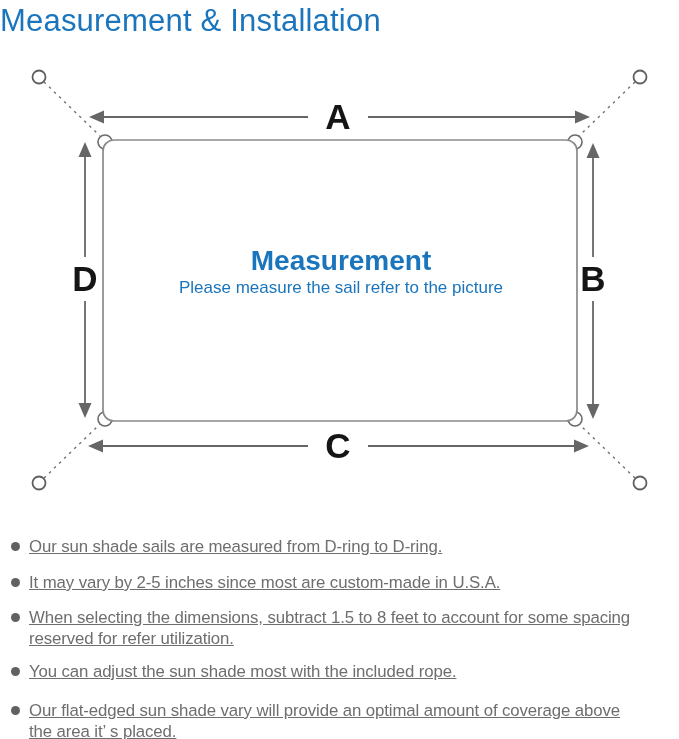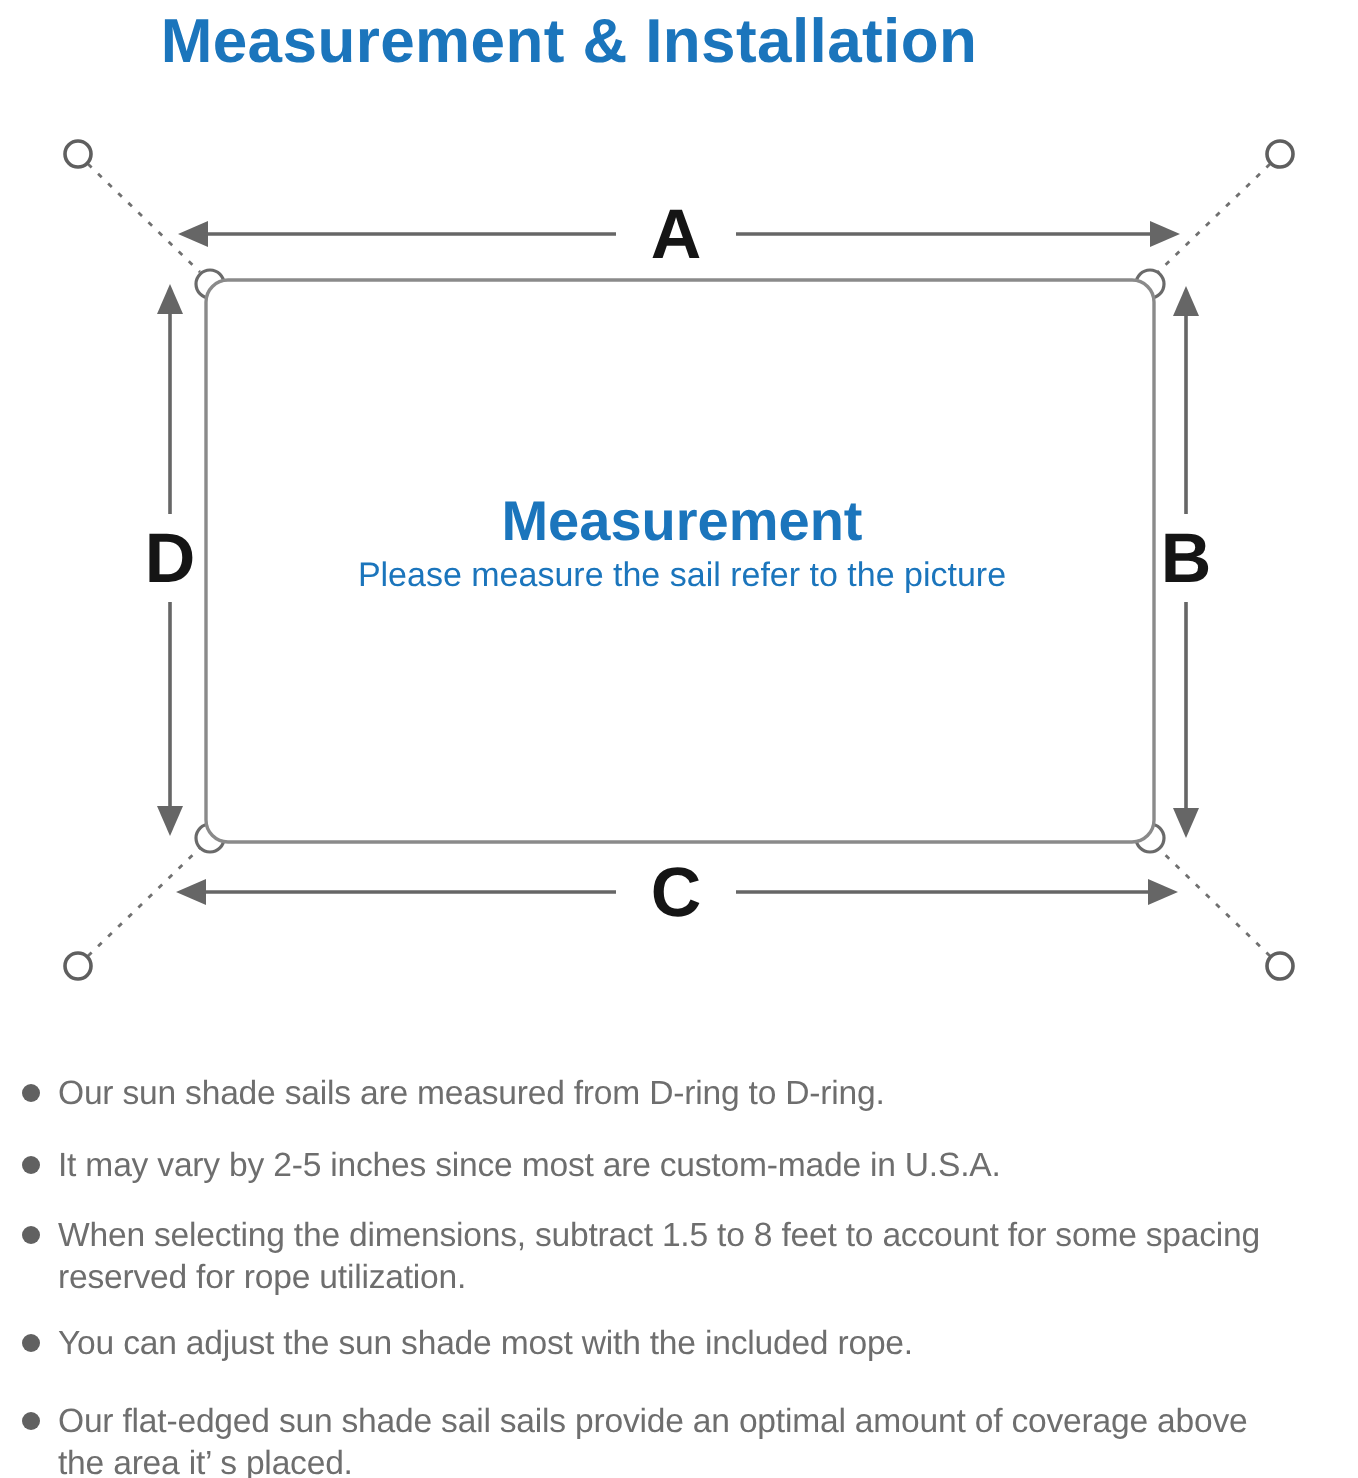--- a/index.html
+++ b/index.html
@@ -12,22 +12,21 @@
   *{margin:0;padding:0;box-sizing:border-box;}
   html,body{background:#ffffff;}
   body{
     width:679px;height:739px;
     overflow:hidden;position:relative;
     font-family:"Liberation Sans", sans-serif;
   }
   .page{position:absolute;inset:0;background:#ffffff;}
   .title{
     position:absolute;top:3px;left:0;width:569px;
-    text-align:center;
-    font-size:31px;font-weight:700;color:var(--accent);
+    font-size:31px;font-weight:400;color:var(--accent);
     letter-spacing:0.2px;
   }
   svg.diagram{position:absolute;top:0;left:0;}
   .sail-outline{fill:#ffffff;stroke:var(--line-gray);stroke-width:1.7;}
   .dring{fill:#ffffff;stroke:#6a6a6a;stroke-width:1.6;}
   .anchor{fill:#ffffff;stroke:#5f5f5f;stroke-width:1.8;}
   .rope{stroke:#707070;stroke-width:1.4;stroke-dasharray:2.5 4.5;fill:none;}
   .dimline{stroke:var(--arrow-gray);stroke-width:1.8;fill:none;}
   .dimhead{fill:var(--arrow-gray);stroke:none;}
   .dimlabel{
@@ -49,21 +48,21 @@
   .note{
     position:absolute;left:11px;right:2px;
     display:flex;align-items:flex-start;
     color:var(--text-gray);
     font-size:16.8px;line-height:21px;letter-spacing:-0.1px;
   }
   .dot{
     flex:0 0 auto;width:9px;height:9px;border-radius:50%;
     background:#616161;margin:6px 9px 0 0;
   }
-  .ntext{display:block;}
+  .ntext{display:block;text-decoration:underline;}
   .nline{display:block;white-space:nowrap;}
 </style>
 </head>
 <body>
 
 <div class="page">
 
   <div class="title">Measurement &amp; Installation</div>
 
   <svg class="diagram" width="679" height="525" viewBox="0 0 679 525" xmlns="http://www.w3.org/2000/svg">
@@ -134,33 +133,33 @@
       <span class="dot"></span>
       <span class="ntext">
         <span class="nline">It may vary by 2-5 inches since most are custom-made in U.S.A.</span>
       </span>
     </div>
 
     <div class="note" style="top:607px">
       <span class="dot"></span>
       <span class="ntext">
         <span class="nline">When selecting the dimensions, subtract 1.5 to 8 feet to account for some spacing</span>
-        <span class="nline">reserved for rope utilization.</span>
+        <span class="nline">reserved for refer utilization.</span>
       </span>
     </div>
 
     <div class="note" style="top:661px">
       <span class="dot"></span>
       <span class="ntext">
         <span class="nline">You can adjust the sun shade most with the included rope.</span>
       </span>
     </div>
 
     <div class="note" style="top:700px">
       <span class="dot"></span>
       <span class="ntext">
-        <span class="nline">Our flat-edged sun shade sail sails provide an optimal amount of coverage above</span>
+        <span class="nline">Our flat-edged sun shade vary will provide an optimal amount of coverage above</span>
         <span class="nline">the area it’ s placed.</span>
       </span>
     </div>
 
   </div>
 </div>
 
 </body></html>

